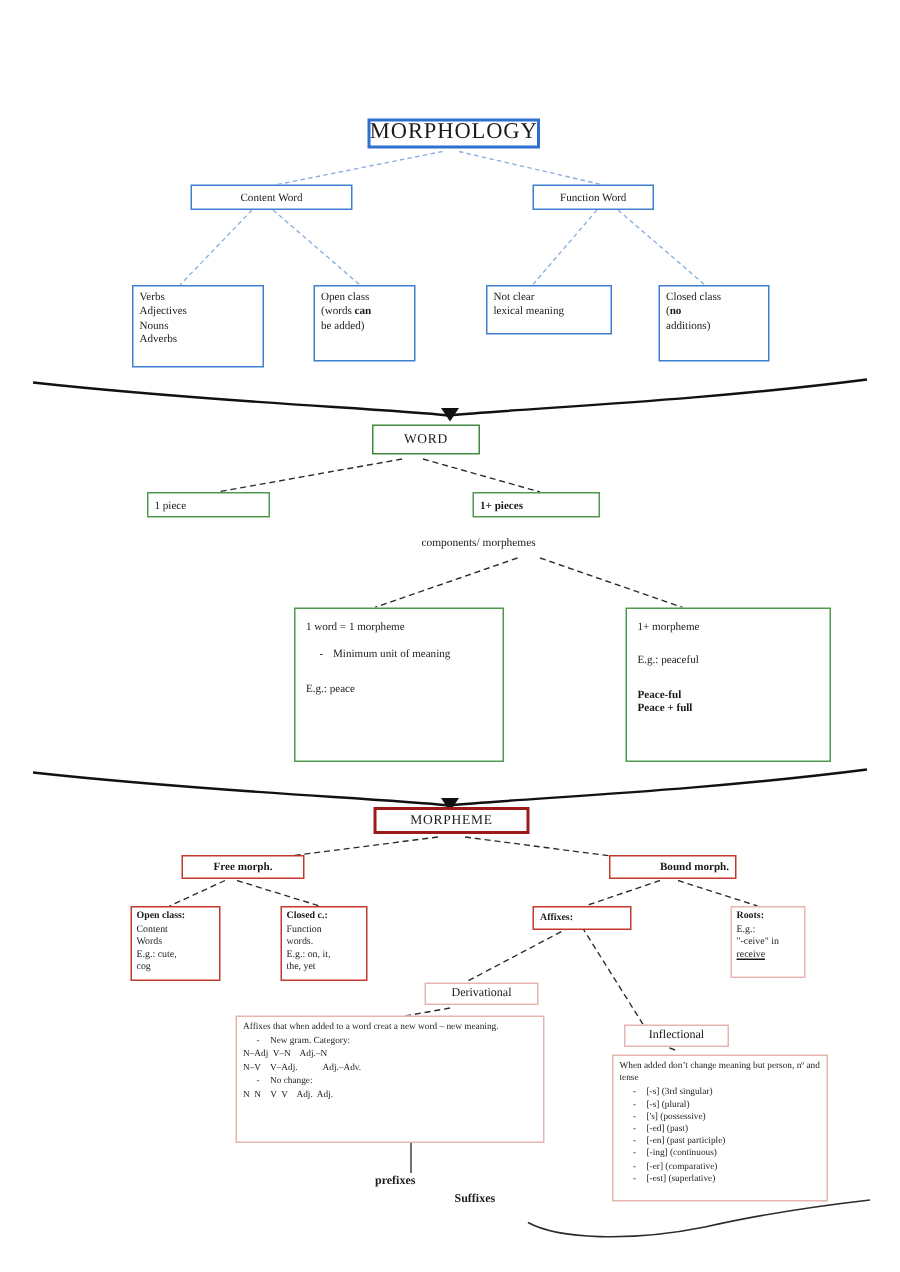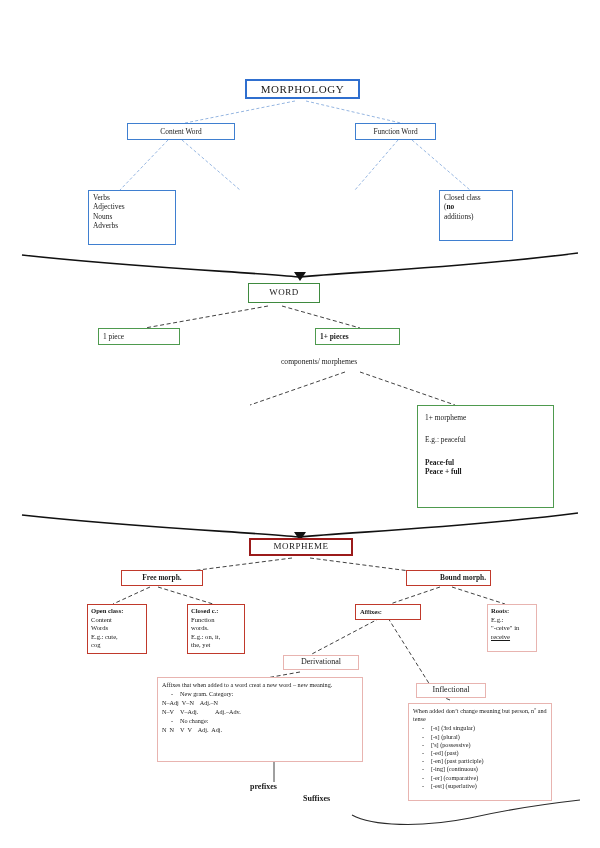--- a/index.html
+++ b/index.html
@@ -17,21 +17,21 @@
   }
   .b-blue{border:1.4px solid #3f7fd0;justify-content:center;}
   .b-blue-thick{border:2.2px solid #2f6fcf;}
   .b-green{border:1.3px solid #4e9a4e;}
   .b-green-thick{border:1.6px solid #3f8a3f;}
   .b-red{border:1.5px solid #c0392b;}
   .b-red-thick{border:2.2px solid #9b1b1b;}
   .b-pink{border:1px solid #e8b4b0;}
 
   .center{text-align:center;}
-  .ttl{font-size:11px;letter-spacing:.6px;}
+  .ttl{font-size:15px;letter-spacing:.6px;}
   .ttl-mid{font-size:9px;letter-spacing:.5px;}
   .bold{font-weight:bold;}
   .u{text-decoration:underline;}
 
   .freetext{position:absolute;font-size:7.6px;color:#1a1a1a;}
   .small{font-size:6.6px;line-height:1.3;}
   .tiny{font-size:6.2px;line-height:1.32;}
 
   ul.dash{margin:1px 0 1px 0;padding-left:9px;list-style:none;}
   ul.dash>li{position:relative;padding-left:9px;}
@@ -102,21 +102,30 @@
     <span>Function Word</span>
   </div>
 
   <div class="box b-blue" style="left:88px;top:190px;width:88px;height:55px;">
     <div>Verbs</div>
     <div>Adjectives</div>
     <div>Nouns</div>
     <div>Adverbs</div>
   </div>
 
-
+  <div class="box b-blue" style="left:209px;top:190px;width:68px;height:51px;">
+    <div>Open class</div>
+    <div>(words <b>can</b></div>
+    <div>be added)</div>
+  </div>
+
+  <div class="box b-blue" style="left:324px;top:190px;width:84px;height:33px;">
+    <div>Not clear</div>
+    <div>lexical meaning</div>
+  </div>
 
   <div class="box b-blue" style="left:439px;top:190px;width:74px;height:51px;">
     <div>Closed class</div>
     <div>(<b>no</b></div>
     <div>additions)</div>
   </div>
 
   <div class="box b-green-thick center ttl-mid" style="left:248px;top:283px;width:72px;height:20px;display:flex;align-items:center;justify-content:center;">
     <span>WORD</span>
   </div>
@@ -124,20 +133,27 @@
   <div class="box b-green" style="left:98px;top:328px;width:82px;height:17px;display:flex;align-items:center;">
     <span>1 piece</span>
   </div>
 
   <div class="box b-green" style="left:315px;top:328px;width:85px;height:17px;display:flex;align-items:center;">
     <span class="bold">1+ pieces</span>
   </div>
 
   <div class="freetext" style="left:281px;top:357px;">components/ morphemes</div>
 
+  <div class="box b-green" style="left:196px;top:405px;width:140px;height:103px;padding:7px 7px;">
+    <div>1 word = 1 morpheme</div>
+    <ul class="dash" style="margin-top:9px;">
+      <li>Minimum unit of meaning</li>
+    </ul>
+    <div style="margin-top:13px;">E.g.: peace</div>
+  </div>
 
   <div class="box b-green" style="left:417px;top:405px;width:137px;height:103px;padding:7px 7px;">
     <div>1+ morpheme</div>
     <div style="margin-top:13px;">E.g.: peaceful</div>
     <div style="margin-top:13px;" class="bold">Peace-ful</div>
     <div class="bold">Peace + full</div>
   </div>
 
   <div class="box b-red-thick center ttl-mid" style="left:249px;top:538px;width:104px;height:18px;display:flex;align-items:center;justify-content:center;">
     <span>MORPHEME</span>

